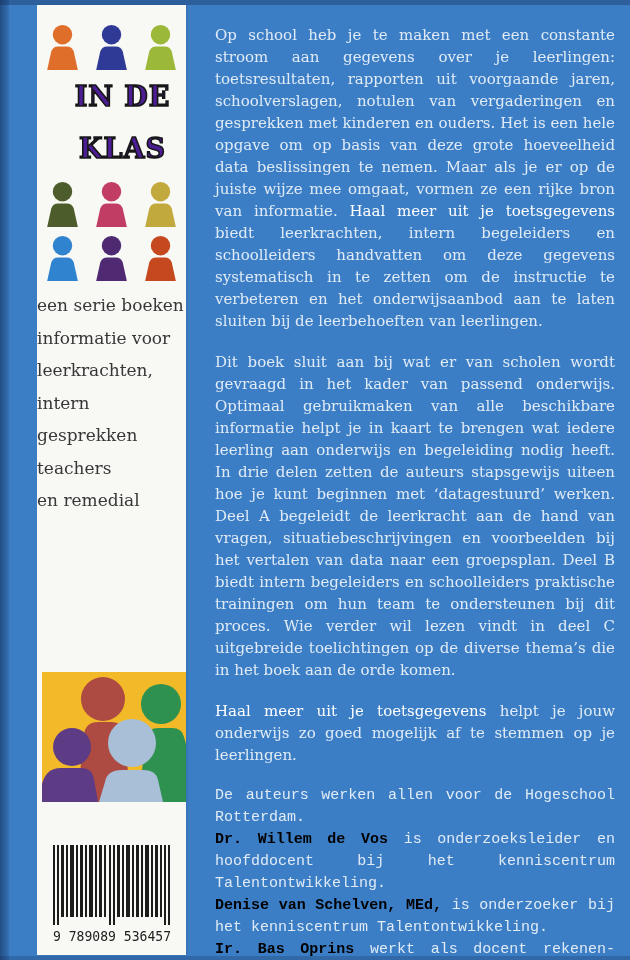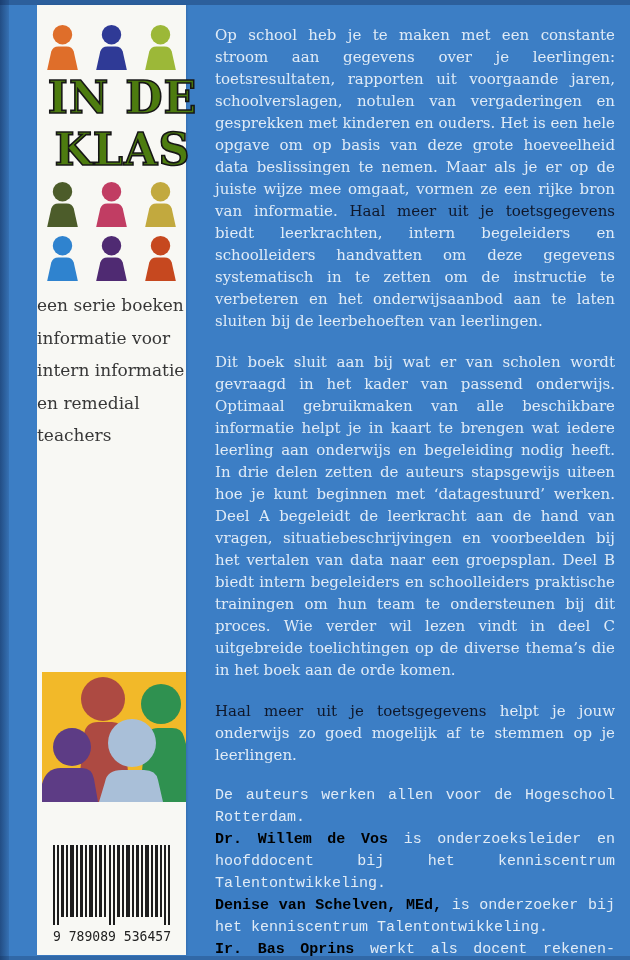--- a/index.html
+++ b/index.html
@@ -19,40 +19,40 @@
   
   .strip{
     position:absolute;left:37px;top:5px;width:149px;height:950px;
     background:#f8f8f4;box-shadow:1px 0 2px rgba(30,60,110,.25);
   }
   .icon-row{position:absolute;left:0;width:149px;display:flex;justify-content:center;gap:8px;}
   .icon-row svg{width:41px;height:45px;display:block;}
   .row1{top:20px;} .row2{top:177px;} .row3{top:231px;}
 
   .title{position:absolute;top:66px;left:0;width:171px;text-align:center;
-    font-family:"DejaVu Serif", serif;font-weight:bold;color:#4d7c0f;
-    font-size:43px;line-height:52px;letter-spacing:1px;
+    font-family:"DejaVu Serif", serif;font-weight:bold;color:#4c1d95;
+    font-size:27px;line-height:52px;letter-spacing:1px;
     -webkit-text-stroke:1.6px #161616;}
   .title div{transform:scaleY(1.05);}
 
   .series{position:absolute;top:284px;left:0;width:149px;
     font-size:17px;line-height:32.5px;color:#373737;}
 
   .illus{position:absolute;top:667px;left:5px;width:144px;height:130px;}
   .illus svg{display:block;width:144px;height:130px;}
 
   .barcode{position:absolute;top:840px;left:14px;width:122px;height:100px;}
   .barcode svg{display:block;width:122px;height:100px;}
   .barcode text{font-family:"DejaVu Sans Mono", monospace;font-size:14px;fill:#222;}
 
   
   .col{position:absolute;left:215px;top:24px;width:400px;
     color:#e0ebf6;font-size:15px;line-height:22px;text-align:justify;}
   .col p{margin:0 0 19px 0;}
-  .hl{color:#0f172a;}
+  .hl{color:#ffffff;}
   .author-name{color:#000000;font-weight:bold;}
   .authors div{margin:0;font-family:Liberation Mono, monospace;}
 </style>
 </head>
 <body>
 
 <div>
 
   <div class="edge-left"></div>
   <div class="edge-top"></div>
@@ -106,23 +106,24 @@
         </svg>
       <svg viewBox="0 0 40 44" fill="#c6481f">
           <circle cx="20" cy="9.5" r="9.5"></circle>
           <path d="M5 44 L9 26 Q10.5 21 16 21 L24 21 Q29.5 21 31 26 L35 44 Z"></path>
         </svg>
     </div>
 
     <div class="series">
       <div>een serie boeken</div>
       <div>informatie voor</div>
-      <div>intern informatie</div>
+      <div>leerkrachten,</div>
+      <div>intern gesprekken</div>
+      <div>teachers</div>
       <div>en remedial</div>
-      <div>teachers</div>
     </div>
 
     <div class="illus">
       <svg viewBox="0 0 144 130">
         <rect x="0" y="0" width="144" height="130" fill="#f2b929"></rect>
         <g fill="#ad4a42">
           <circle cx="61" cy="27" r="22"></circle>
           <path d="M35 130 L42 62 Q44 50 56 50 L70 50 Q80 50 82 60 L89 130 Z"></path>
         </g>
         <g fill="#2f9150">

